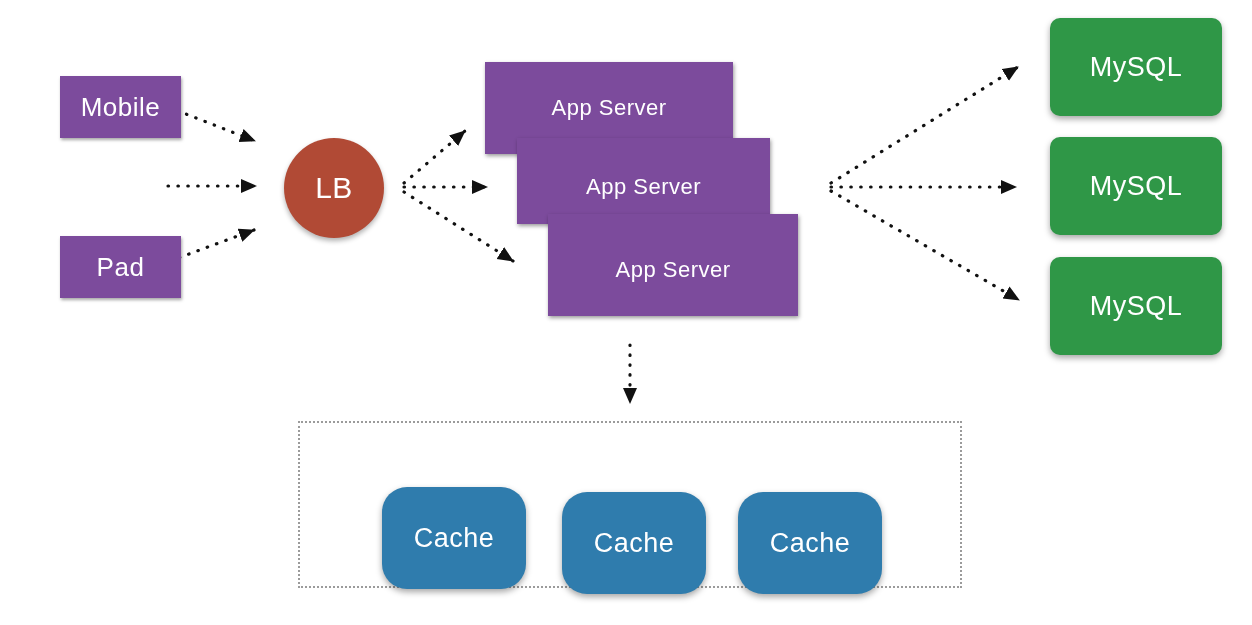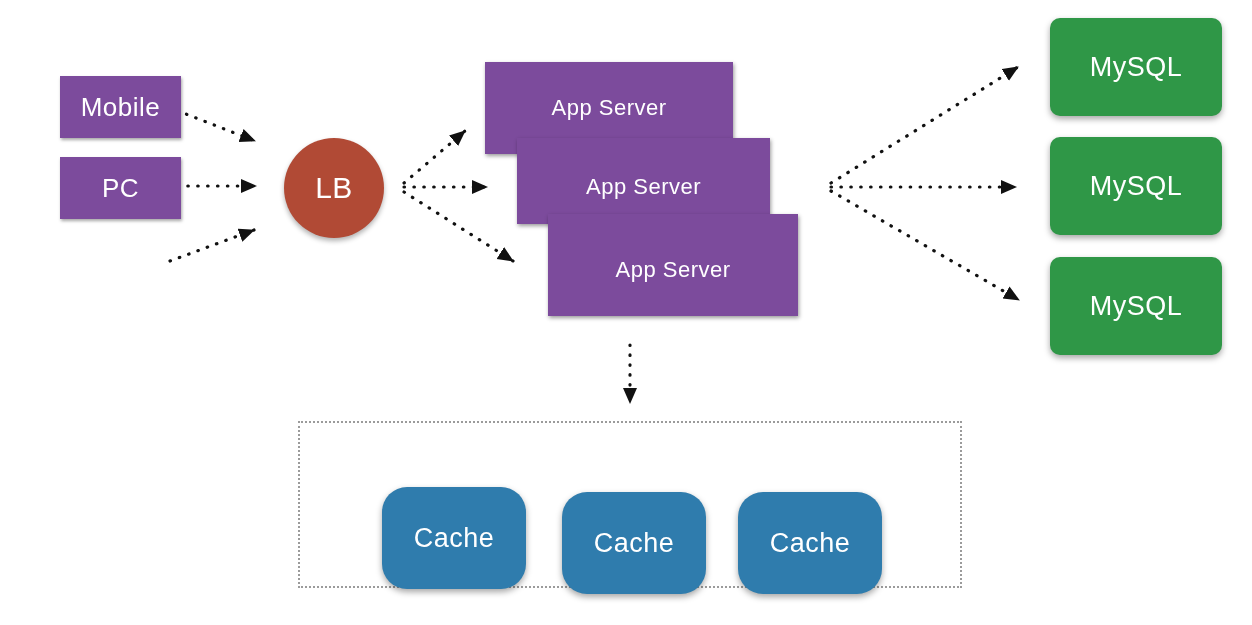--- a/index.html
+++ b/index.html
@@ -129,21 +129,21 @@
     <line class="arrow" x1="404" y1="192" x2="513" y2="261" marker-end="url(#ah)"></line>
 
     <line class="arrow" x1="831" y1="183" x2="1018" y2="67" marker-end="url(#ah)"></line>
     <line class="arrow" x1="831" y1="187" x2="1016" y2="187" marker-end="url(#ah)"></line>
     <line class="arrow" x1="831" y1="191" x2="1019" y2="300" marker-end="url(#ah)"></line>
 
     <line class="arrow" x1="630" y1="345" x2="630" y2="403" marker-end="url(#ah)"></line>
   </svg>
 
   <div class="node client client-0">Mobile</div>
-  <div class="node client client-1">PC</div>
+  <div class="node client client-2">Pad</div>
 
   <div class="node lb">LB</div>
 
   <div class="node appserver appserver-0">App Server</div>
   <div class="node appserver appserver-1">App Server</div>
   <div class="node appserver appserver-2">App Server</div>
 
   <div class="node db db-0">MySQL</div>
   <div class="node db db-1">MySQL</div>
   <div class="node db db-2">MySQL</div>

